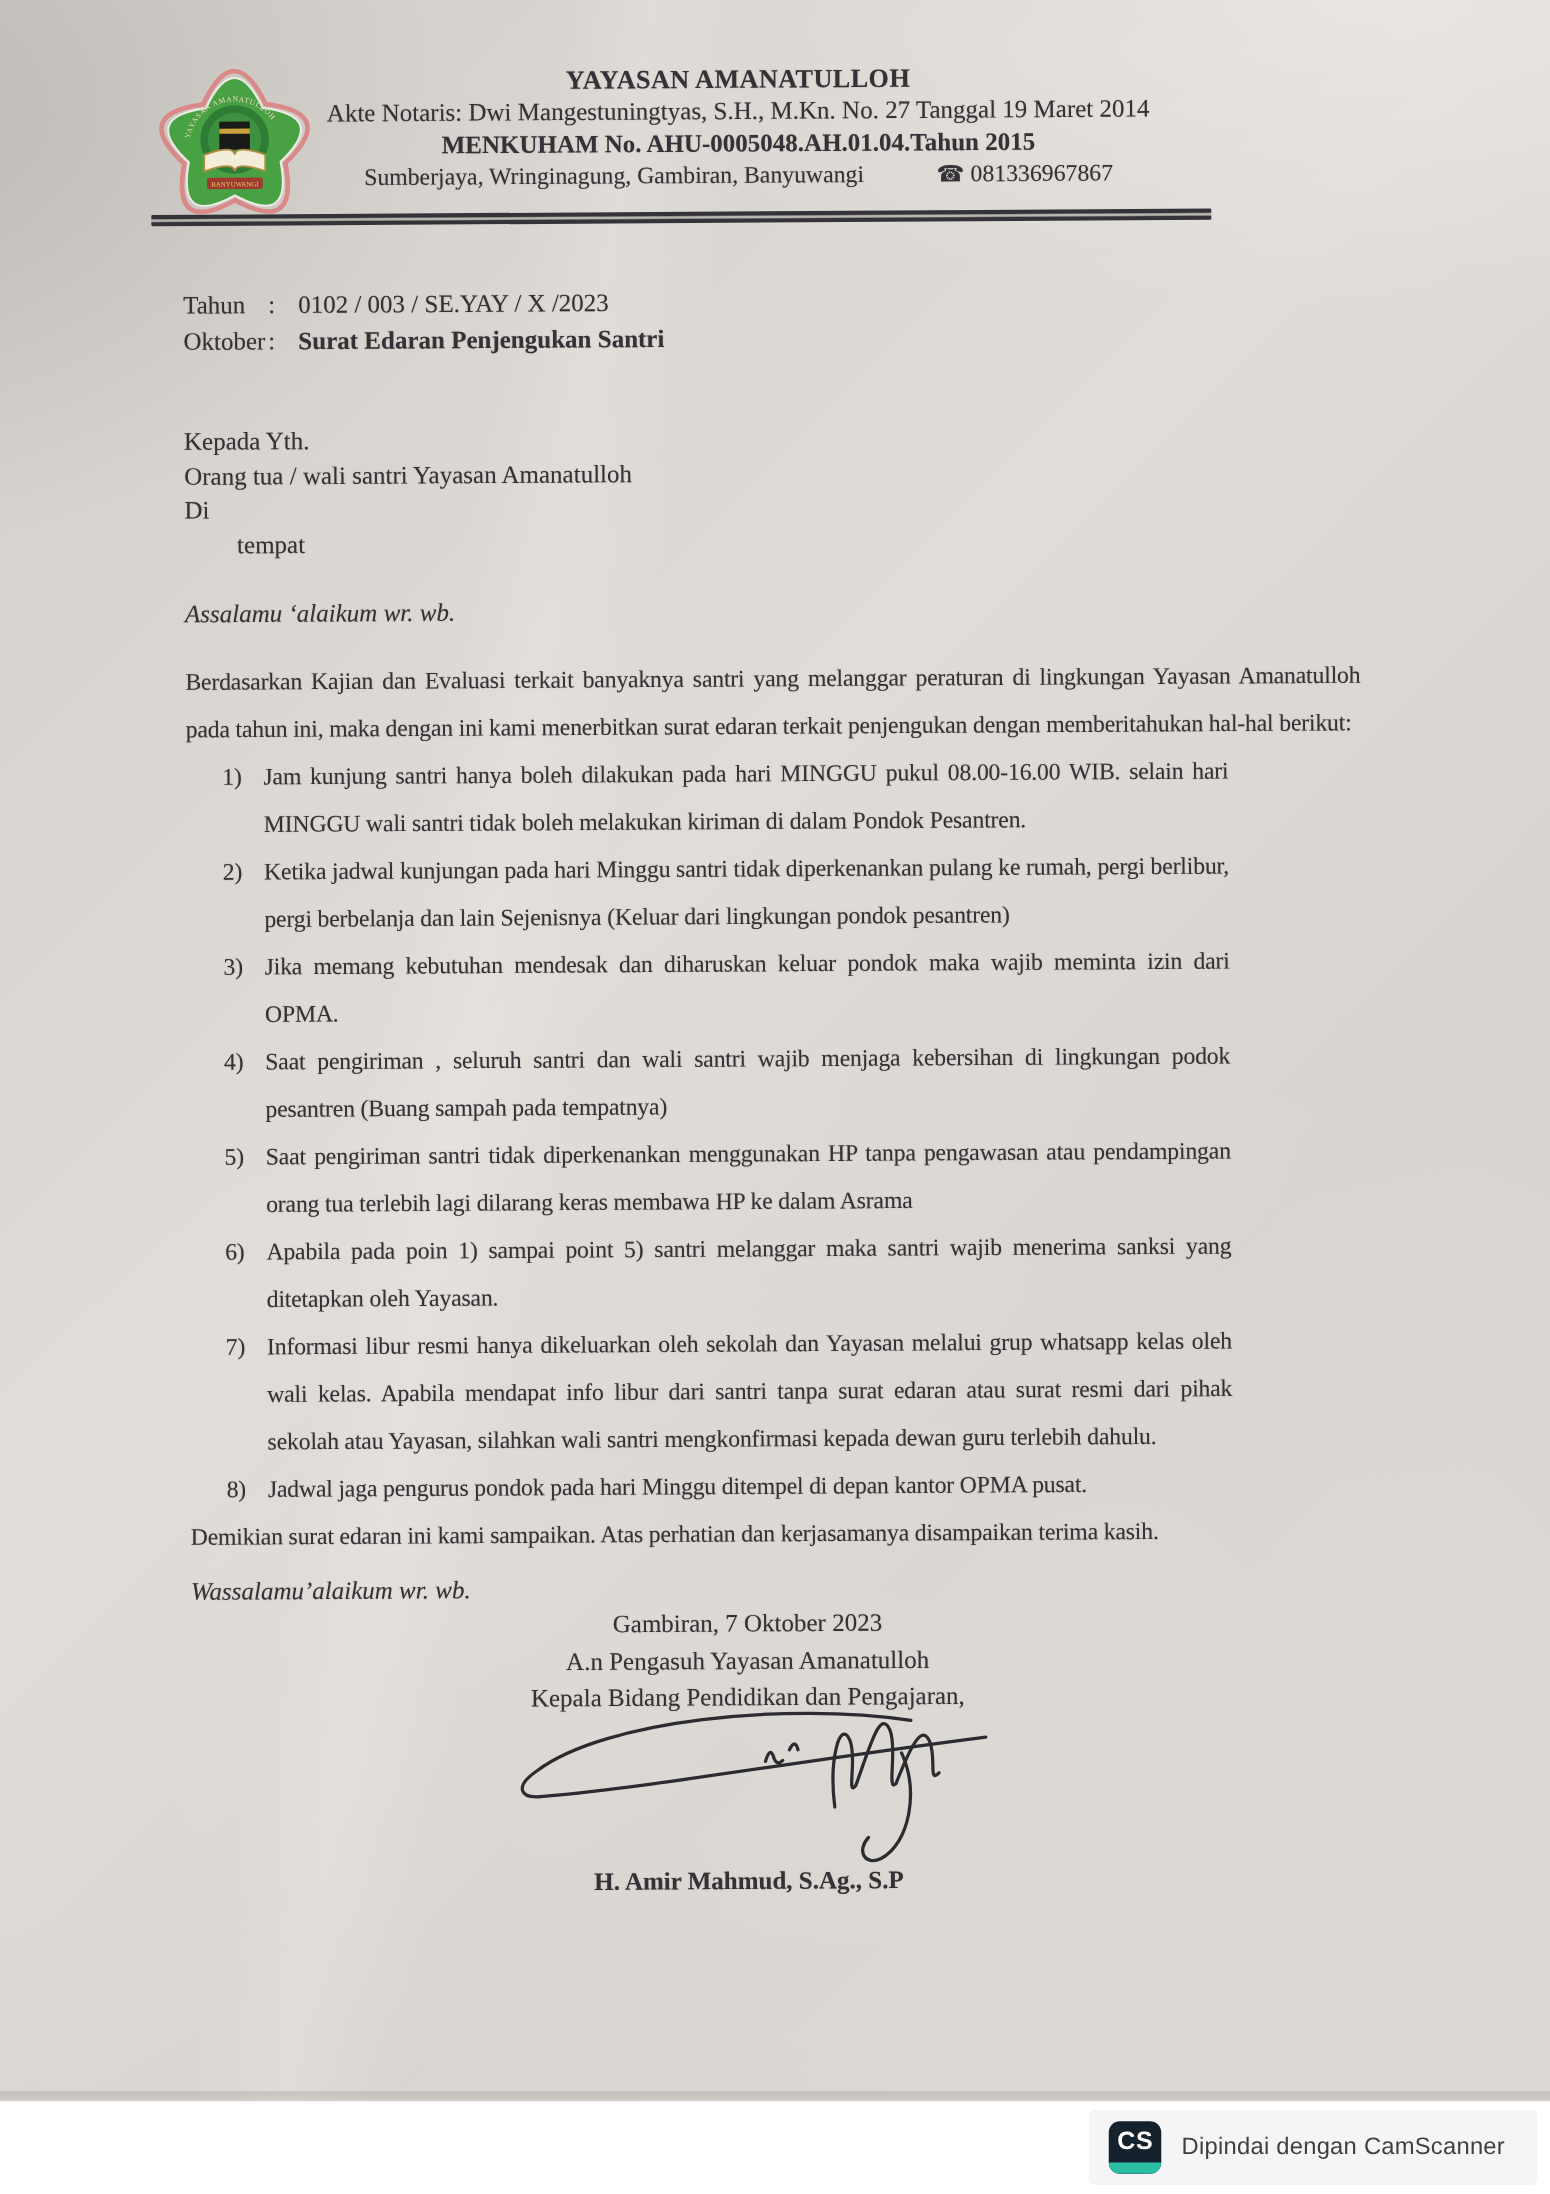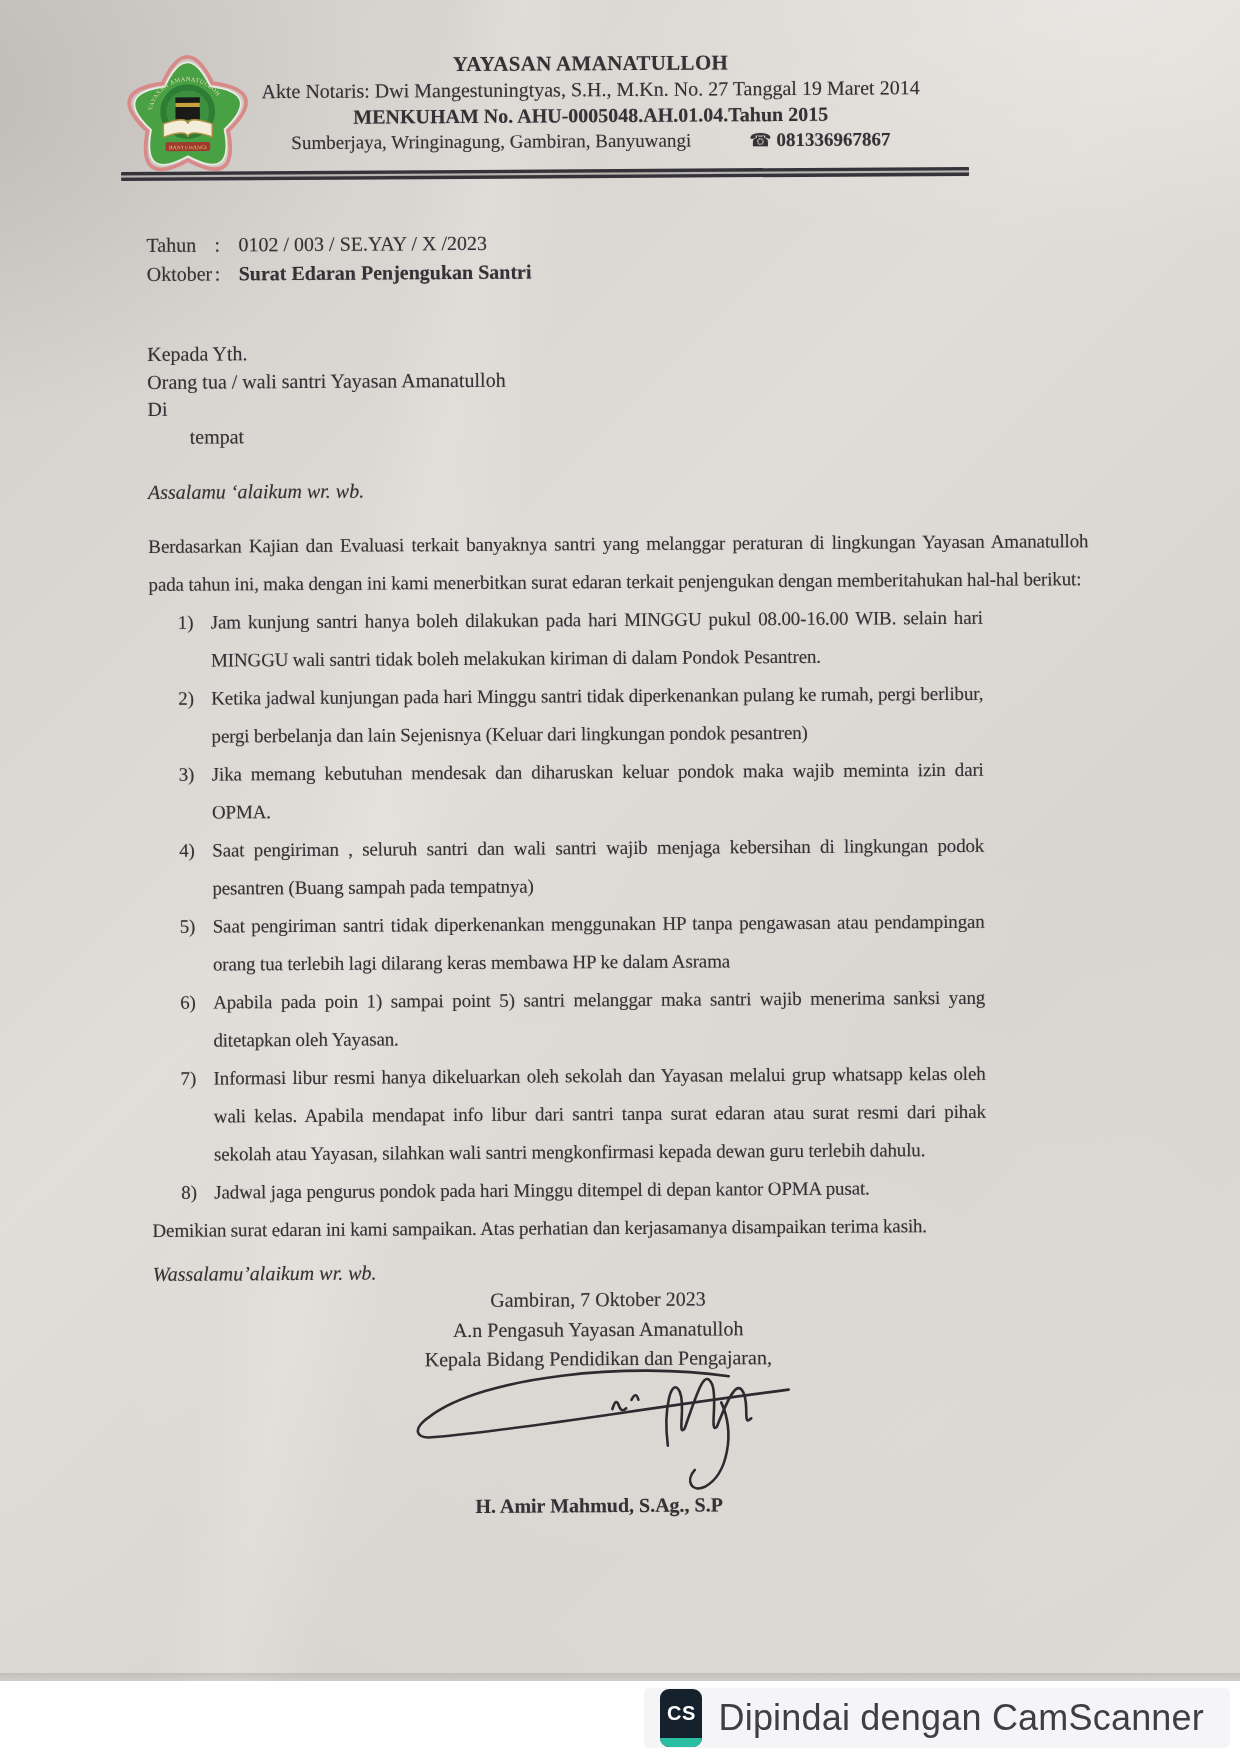--- a/index.html
+++ b/index.html
@@ -27,21 +27,21 @@
     text-shadow: 0 0 1px rgba(47,45,47,.35); }
 
   
   .letterhead { position: relative; min-height: 112px; }
   .logo { position:absolute; left:118px; top:2px; width:138px; height:122px; }
   .head-text { text-align:center; margin: 0 300px 0 240px; white-space: nowrap; }
   .org-name  { font-size: 21px; line-height: 26px; font-weight: bold; letter-spacing:.3px; }
   .notary    { font-size: 20px; line-height: 26px; }
   .menkuham  { font-size: 20px; line-height: 26px; font-weight: bold; }
   .addr-row  { font-size: 19px; line-height: 26px; }
-  .addr-row .phone-wrap { margin-left: 58px; font-weight: bold; }
+  .addr-row .phone-wrap { margin-left: 58px; }
   .tel-icon { font-family: "DejaVu Sans", sans-serif; font-size: 18px; }
   .rule { margin: 7px 0 0 120px; width: 848px; height: 9px; border-radius:1px;
     background: linear-gradient(#35333a, #35333a 32%, #b9b5b0 44%, #b9b5b0 56%, #35333a 68%, #35333a); }
 
   
   .meta { margin: 50px 0 0 145px; font-size: 20px; }
   .meta-row { display:flex; line-height: 29px; }
   .meta-label { width: 68px; }
   .meta-colon { width: 24px; }
   .meta-value { }
@@ -70,26 +70,26 @@
   .sigblock .sline { line-height: 29.5px; }
   .sig-svg { display:block; margin: -14px auto 0; }
   .signer-name { font-weight: bold; margin-top: -4px; }
 
   
   .scan-footer { position:absolute; left:0; bottom:0; width:1240px; height:74px; background:#ffffff; }
   .cs-pill { position:absolute; right:10px; top:7px; height:60px;
     display:flex; align-items:center; gap:16px; padding: 0 26px 0 16px;
     background:#f5f5f7; border-radius:5px;
     font-family:"Liberation Sans","DejaVu Sans",sans-serif; }
-  .cs-icon { width:42px; height:58px; border-radius:9px; background:#16212e; overflow:hidden;
+  .cs-icon { width:42px; height:42px; border-radius:9px; background:#16212e; overflow:hidden;
     display:flex; flex-direction:column; }
   .cs-icon .cs-letters { flex:1; display:flex; align-items:center; justify-content:center;
     color:#ffffff; font-weight:bold; font-size:20px; letter-spacing:.5px; }
   .cs-icon .cs-teal { height:9px; background:#2abfa3; }
-  .cs-text { font-size:36px; color:#3f3f41; letter-spacing:.2px; }
+  .cs-text { font-size:19px; color:#3f3f41; letter-spacing:.2px; }
 </style>
 </head>
 <body>
 
 <div class="page">
   <div class="paper">
     <div class="letter">
 
       <header class="letterhead">
         <svg class="logo" viewBox="0 0 120 120">

